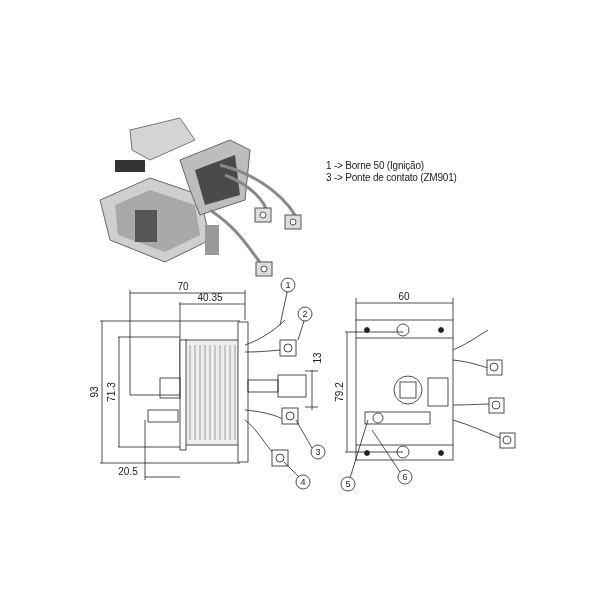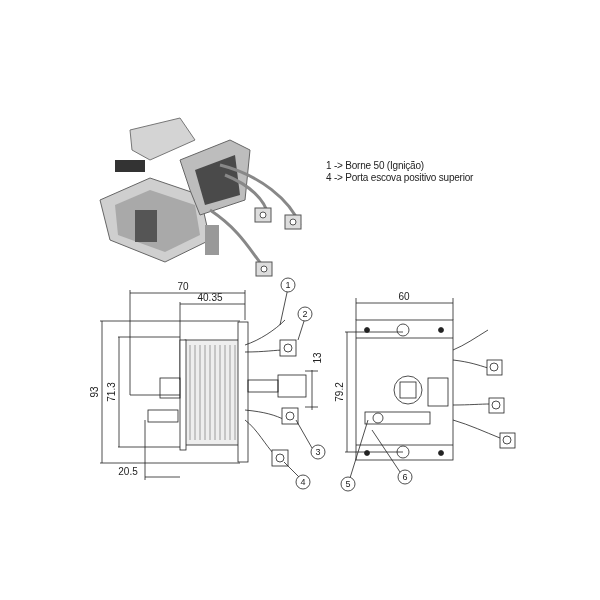--- a/index.html
+++ b/index.html
@@ -142,14 +142,14 @@
   <g>
     <text class="dim" x="404" y="300" text-anchor="middle">60</text>
     <text class="dim" x="343" y="392" text-anchor="middle" transform="rotate(-90 343 392)">79.2</text>
     <text class="callout" x="348" y="487" text-anchor="middle">5</text>
     <text class="callout" x="405" y="480" text-anchor="middle">6</text>
   </g>
 </svg>
 
 <div class="legend">
   <div>1 -&gt; Borne 50 (Ignição)</div>
-  <div>4 -&gt; Porta escova positivo superior</div>
+  <div>3 -&gt; Ponte de contato (ZM901)</div>
 </div>
 
 </body></html>

